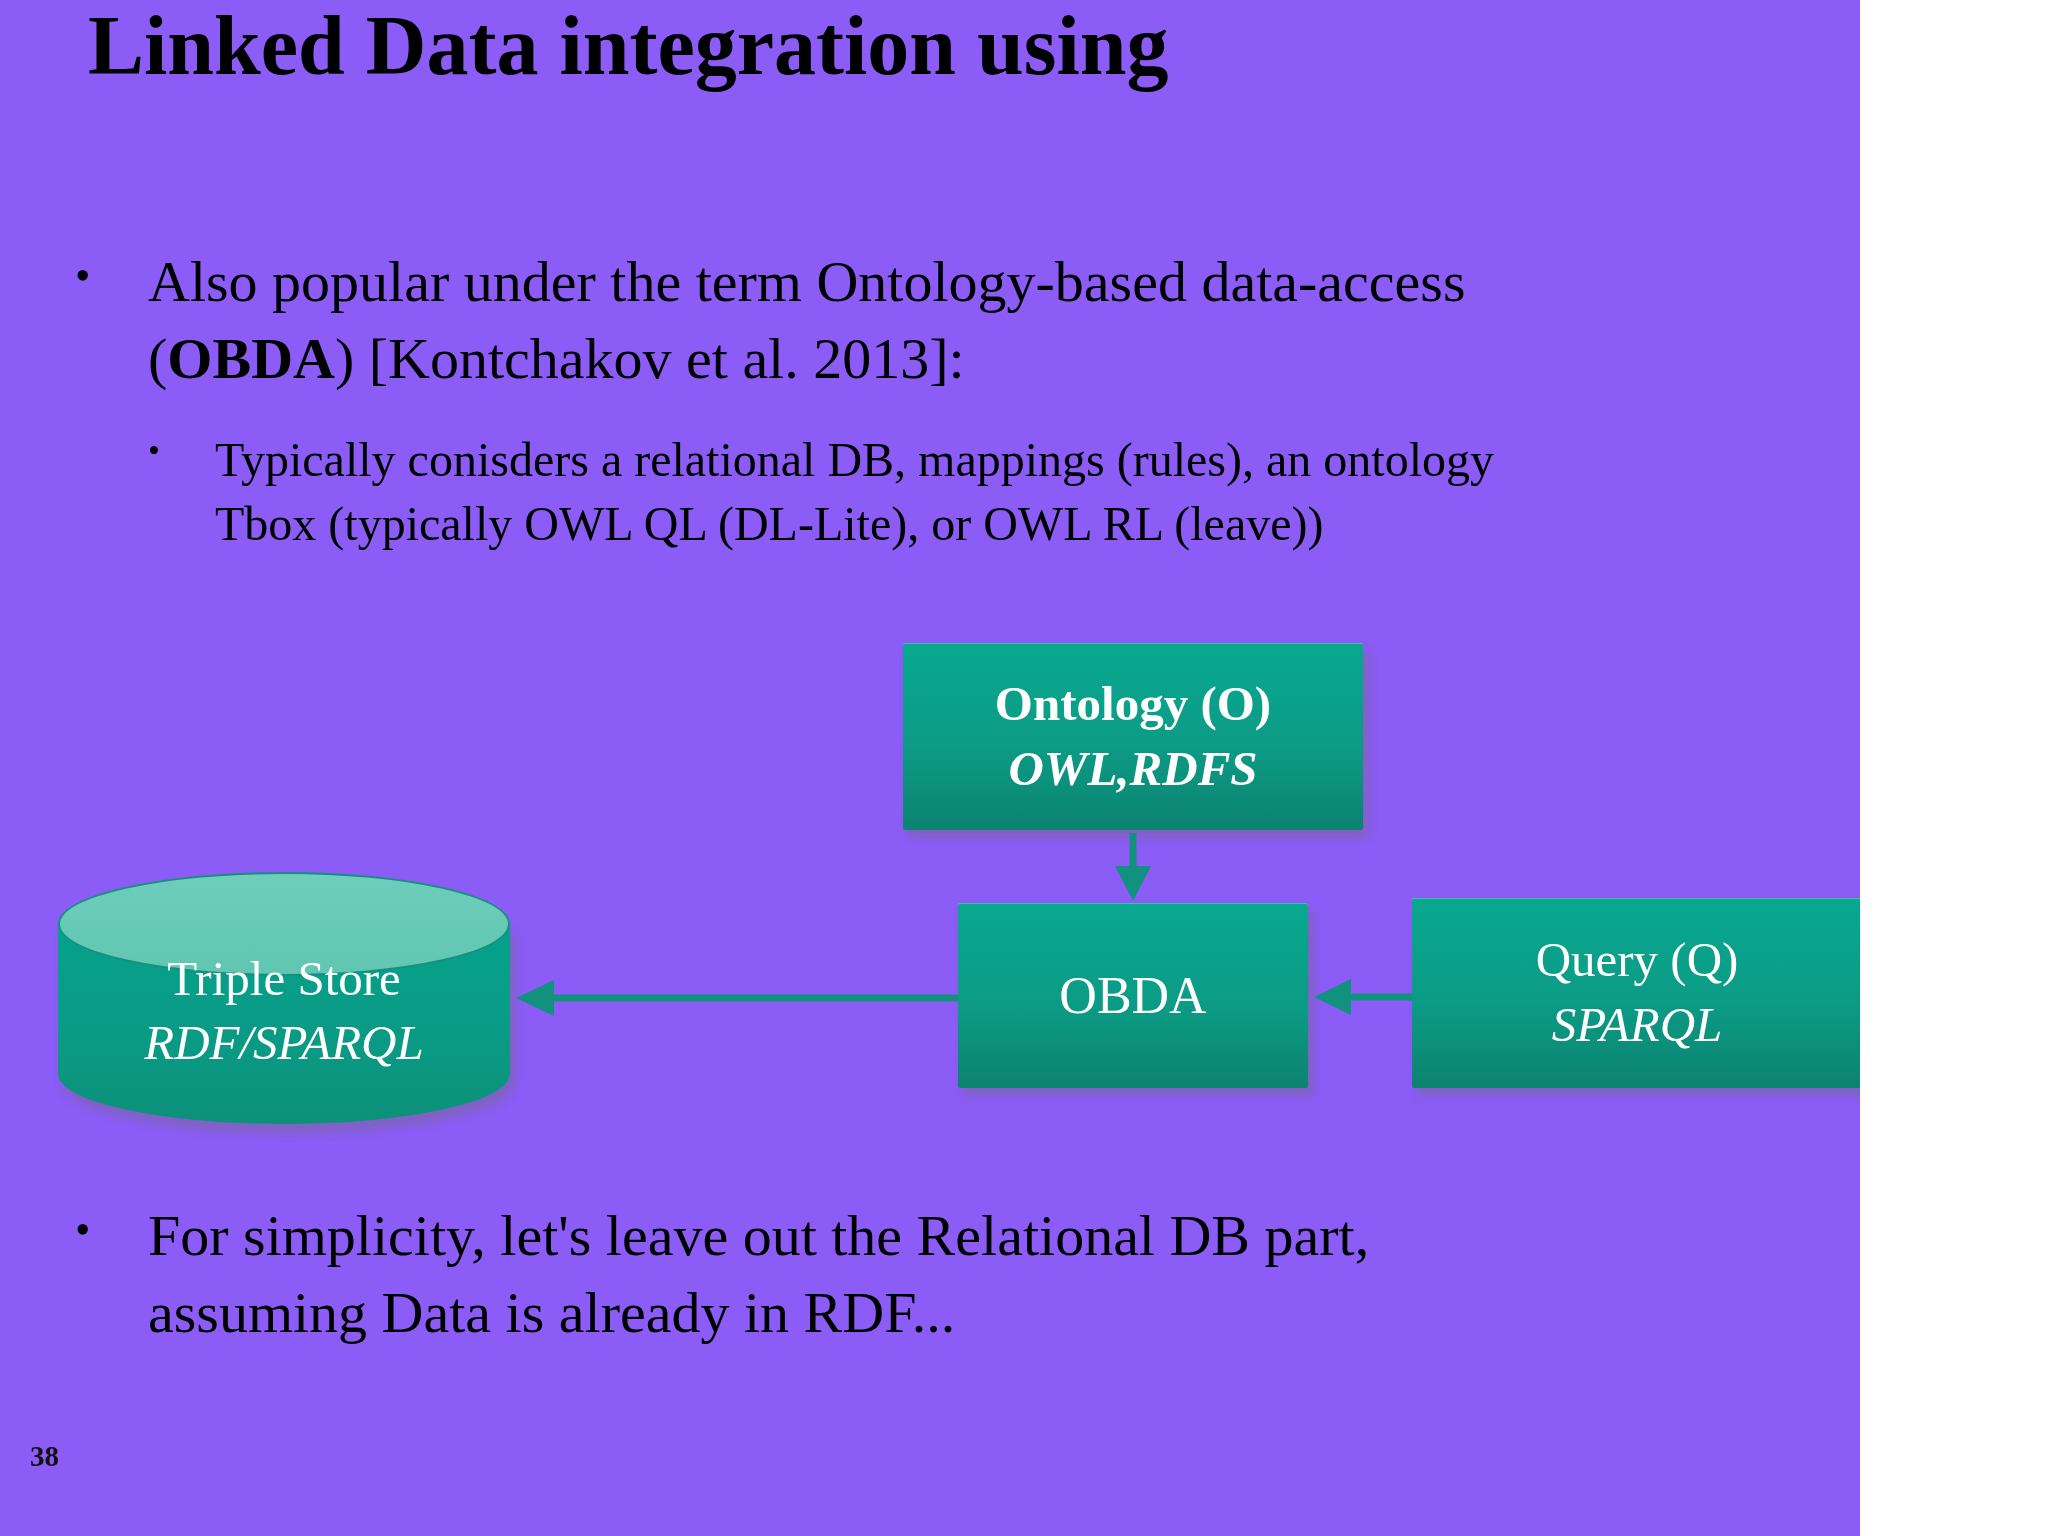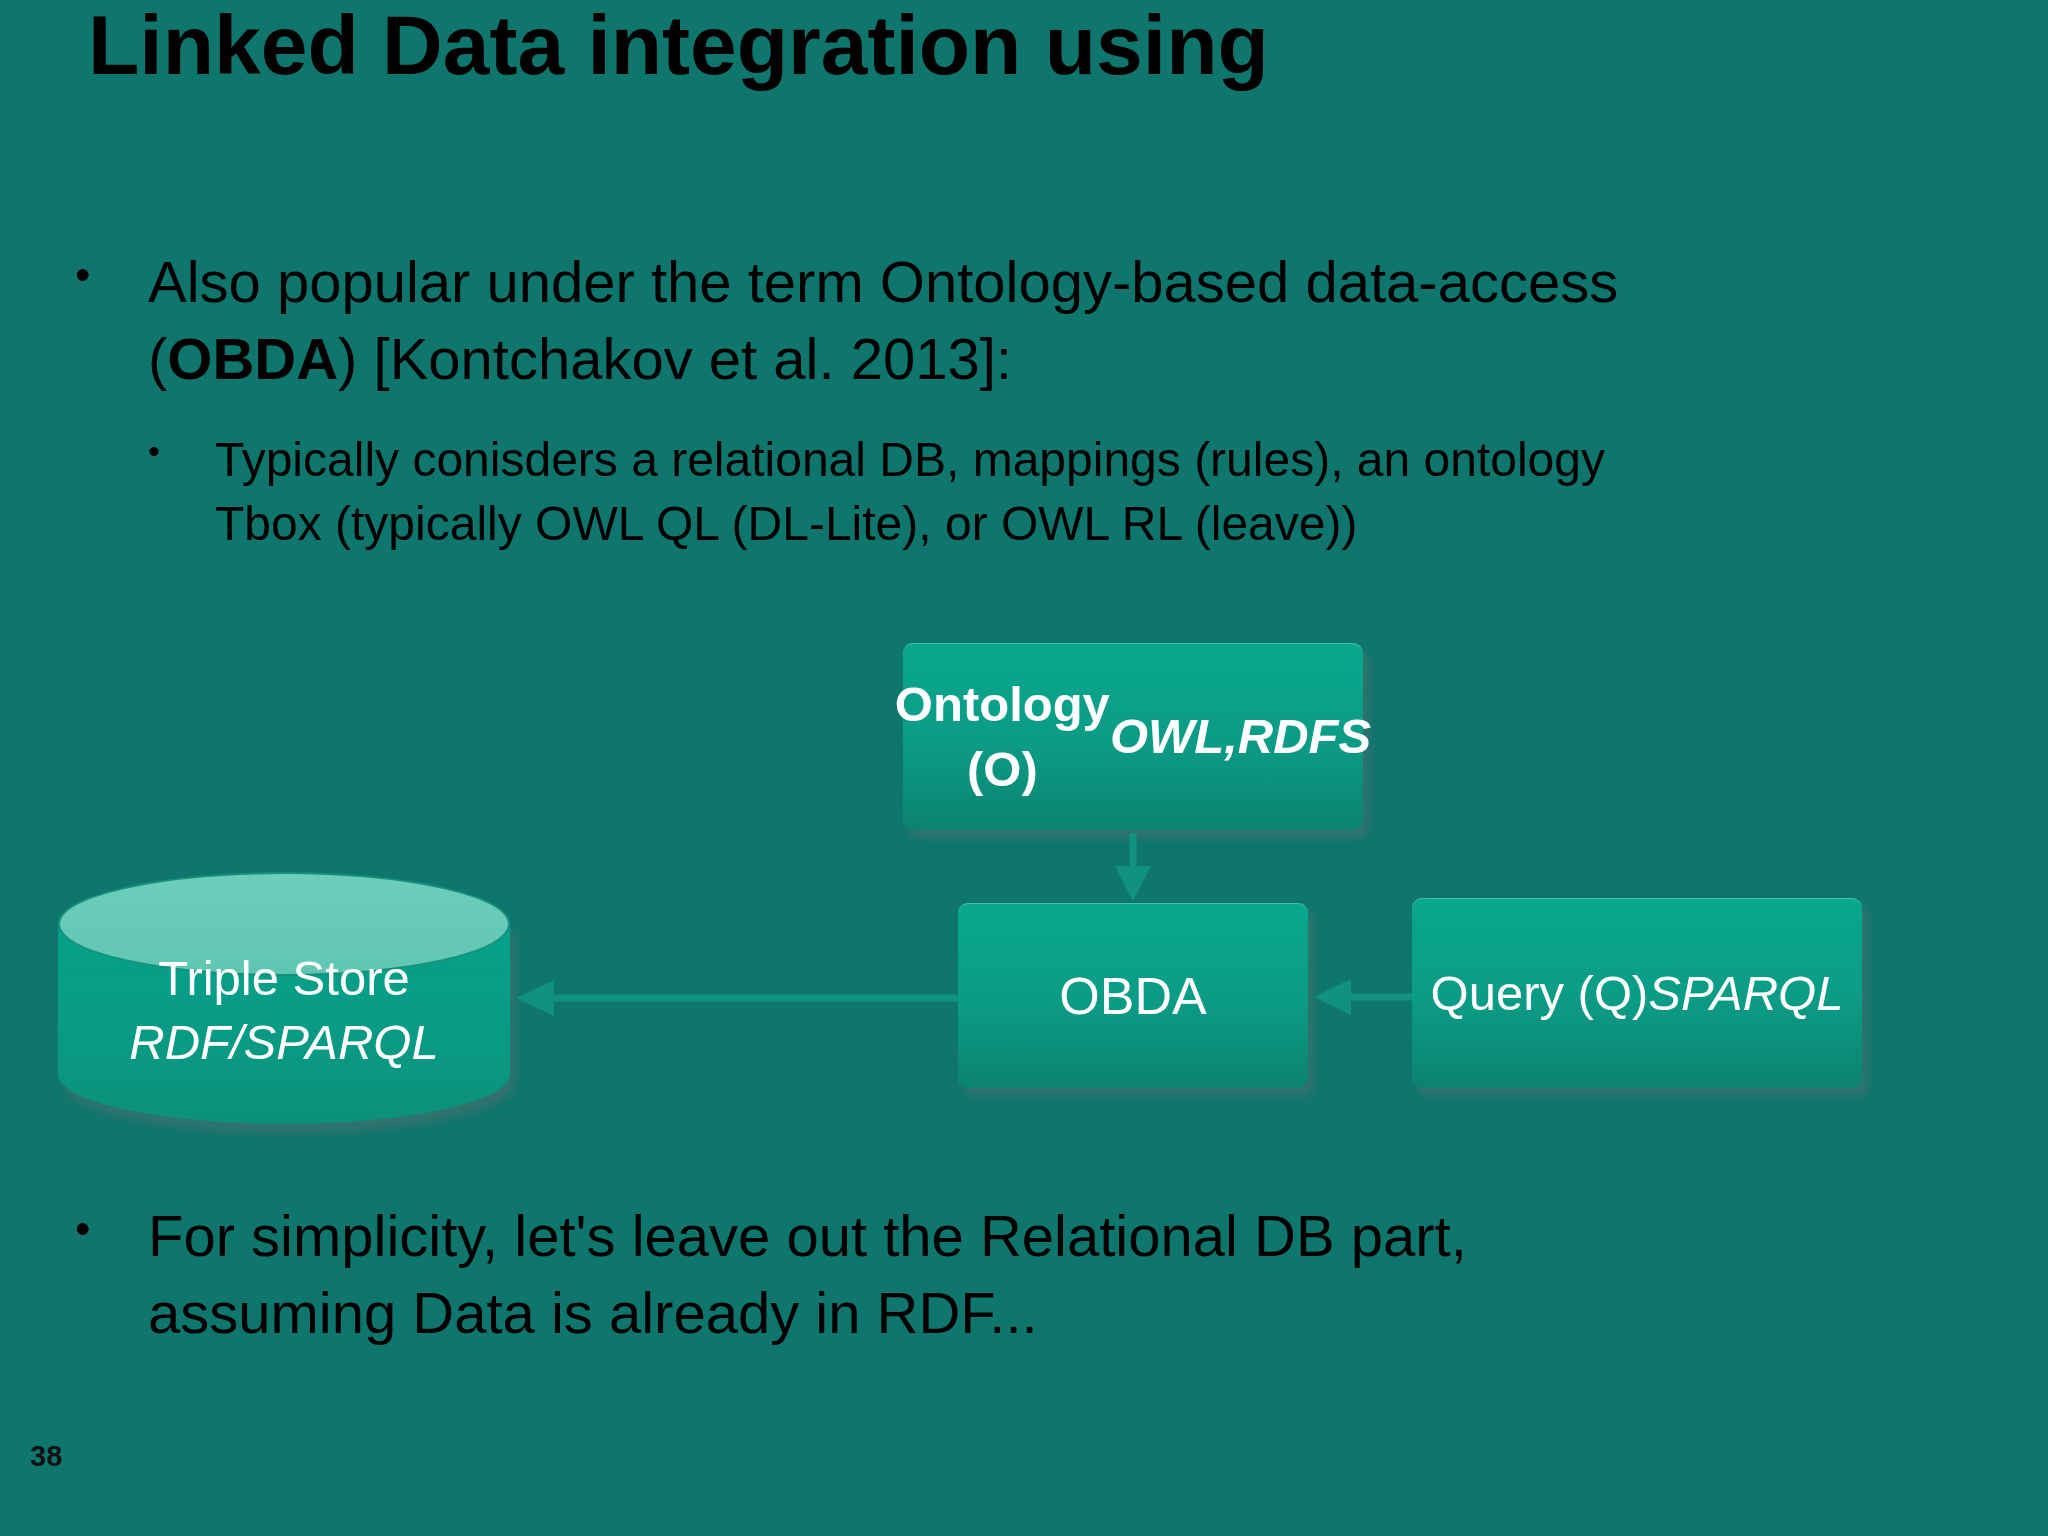--- a/index.html
+++ b/index.html
@@ -1,42 +1,42 @@
 <!DOCTYPE html>
 <html><head>
 <meta charset="utf-8">
 <style>
   html,body{margin:0;padding:0;background:#ffffff;}
   .slide{
-    position:relative;width:2048px;height:1536px;background:#0f766e;
-    font-family:Liberation Sans, sans-serif;color:#000;overflow:hidden;
+    position:relative;width:1860px;height:1536px;background:#8b5cf6;
+    font-family:Liberation Serif, serif;color:#000;overflow:hidden;
   }
   .title{
     position:absolute;left:88px;top:-8px;margin:0;
     font-size:84px;font-weight:bold;line-height:1.28;color:#000;
   }
   .bullet{position:absolute;}
   .marker{position:absolute;left:0;top:6px;}
   .l1 .marker{font-size:44px;}
   .l2 .marker{font-size:34px;top:4px;}
   .btext{font-size:58px;line-height:1.32;}
   .l2 .btext{font-size:48px;line-height:1.34;}
   .b1{left:75px;top:244px;width:1700px;}
   .b1 .btext{margin-left:73px;}
   .bsub{left:148px;top:428px;width:1800px;}
   .bsub .btext{margin-left:67px;}
   .b2{left:75px;top:1198px;width:1700px;}
   .b2 .btext{margin-left:73px;}
   
   .dbox{
-    position:absolute;display:flex;flex-direction:row;justify-content:center;
+    position:absolute;display:flex;flex-direction:column;justify-content:center;
     align-items:center;text-align:center;color:#fff;
     background:linear-gradient(180deg,#08a88f 0%,#0c9b85 55%,#0b8370 100%);
     box-shadow:6px 8px 8px rgba(110,110,110,0.38), inset 0 1px 0 rgba(255,255,255,0.25);
-    border-radius:10px;
+    border-radius:2px;
   }
   .ontology-box{left:903px;top:643px;width:460px;height:187px;font-size:49px;font-weight:bold;line-height:1.32;}
   .ontology-box .line2{font-style:italic;}
   .obda-box{left:958px;top:903px;width:350px;height:185px;font-size:52px;}
   .query-box{left:1412px;top:898px;width:450px;height:190px;font-size:49px;line-height:1.32;align-items:center;}
   .query-box .line2{font-style:italic;}
   
   .cylinder{position:absolute;left:58px;top:872px;width:452px;height:255px;}
   .cyl-body{
     position:absolute;left:0;top:52px;width:452px;height:200px;

